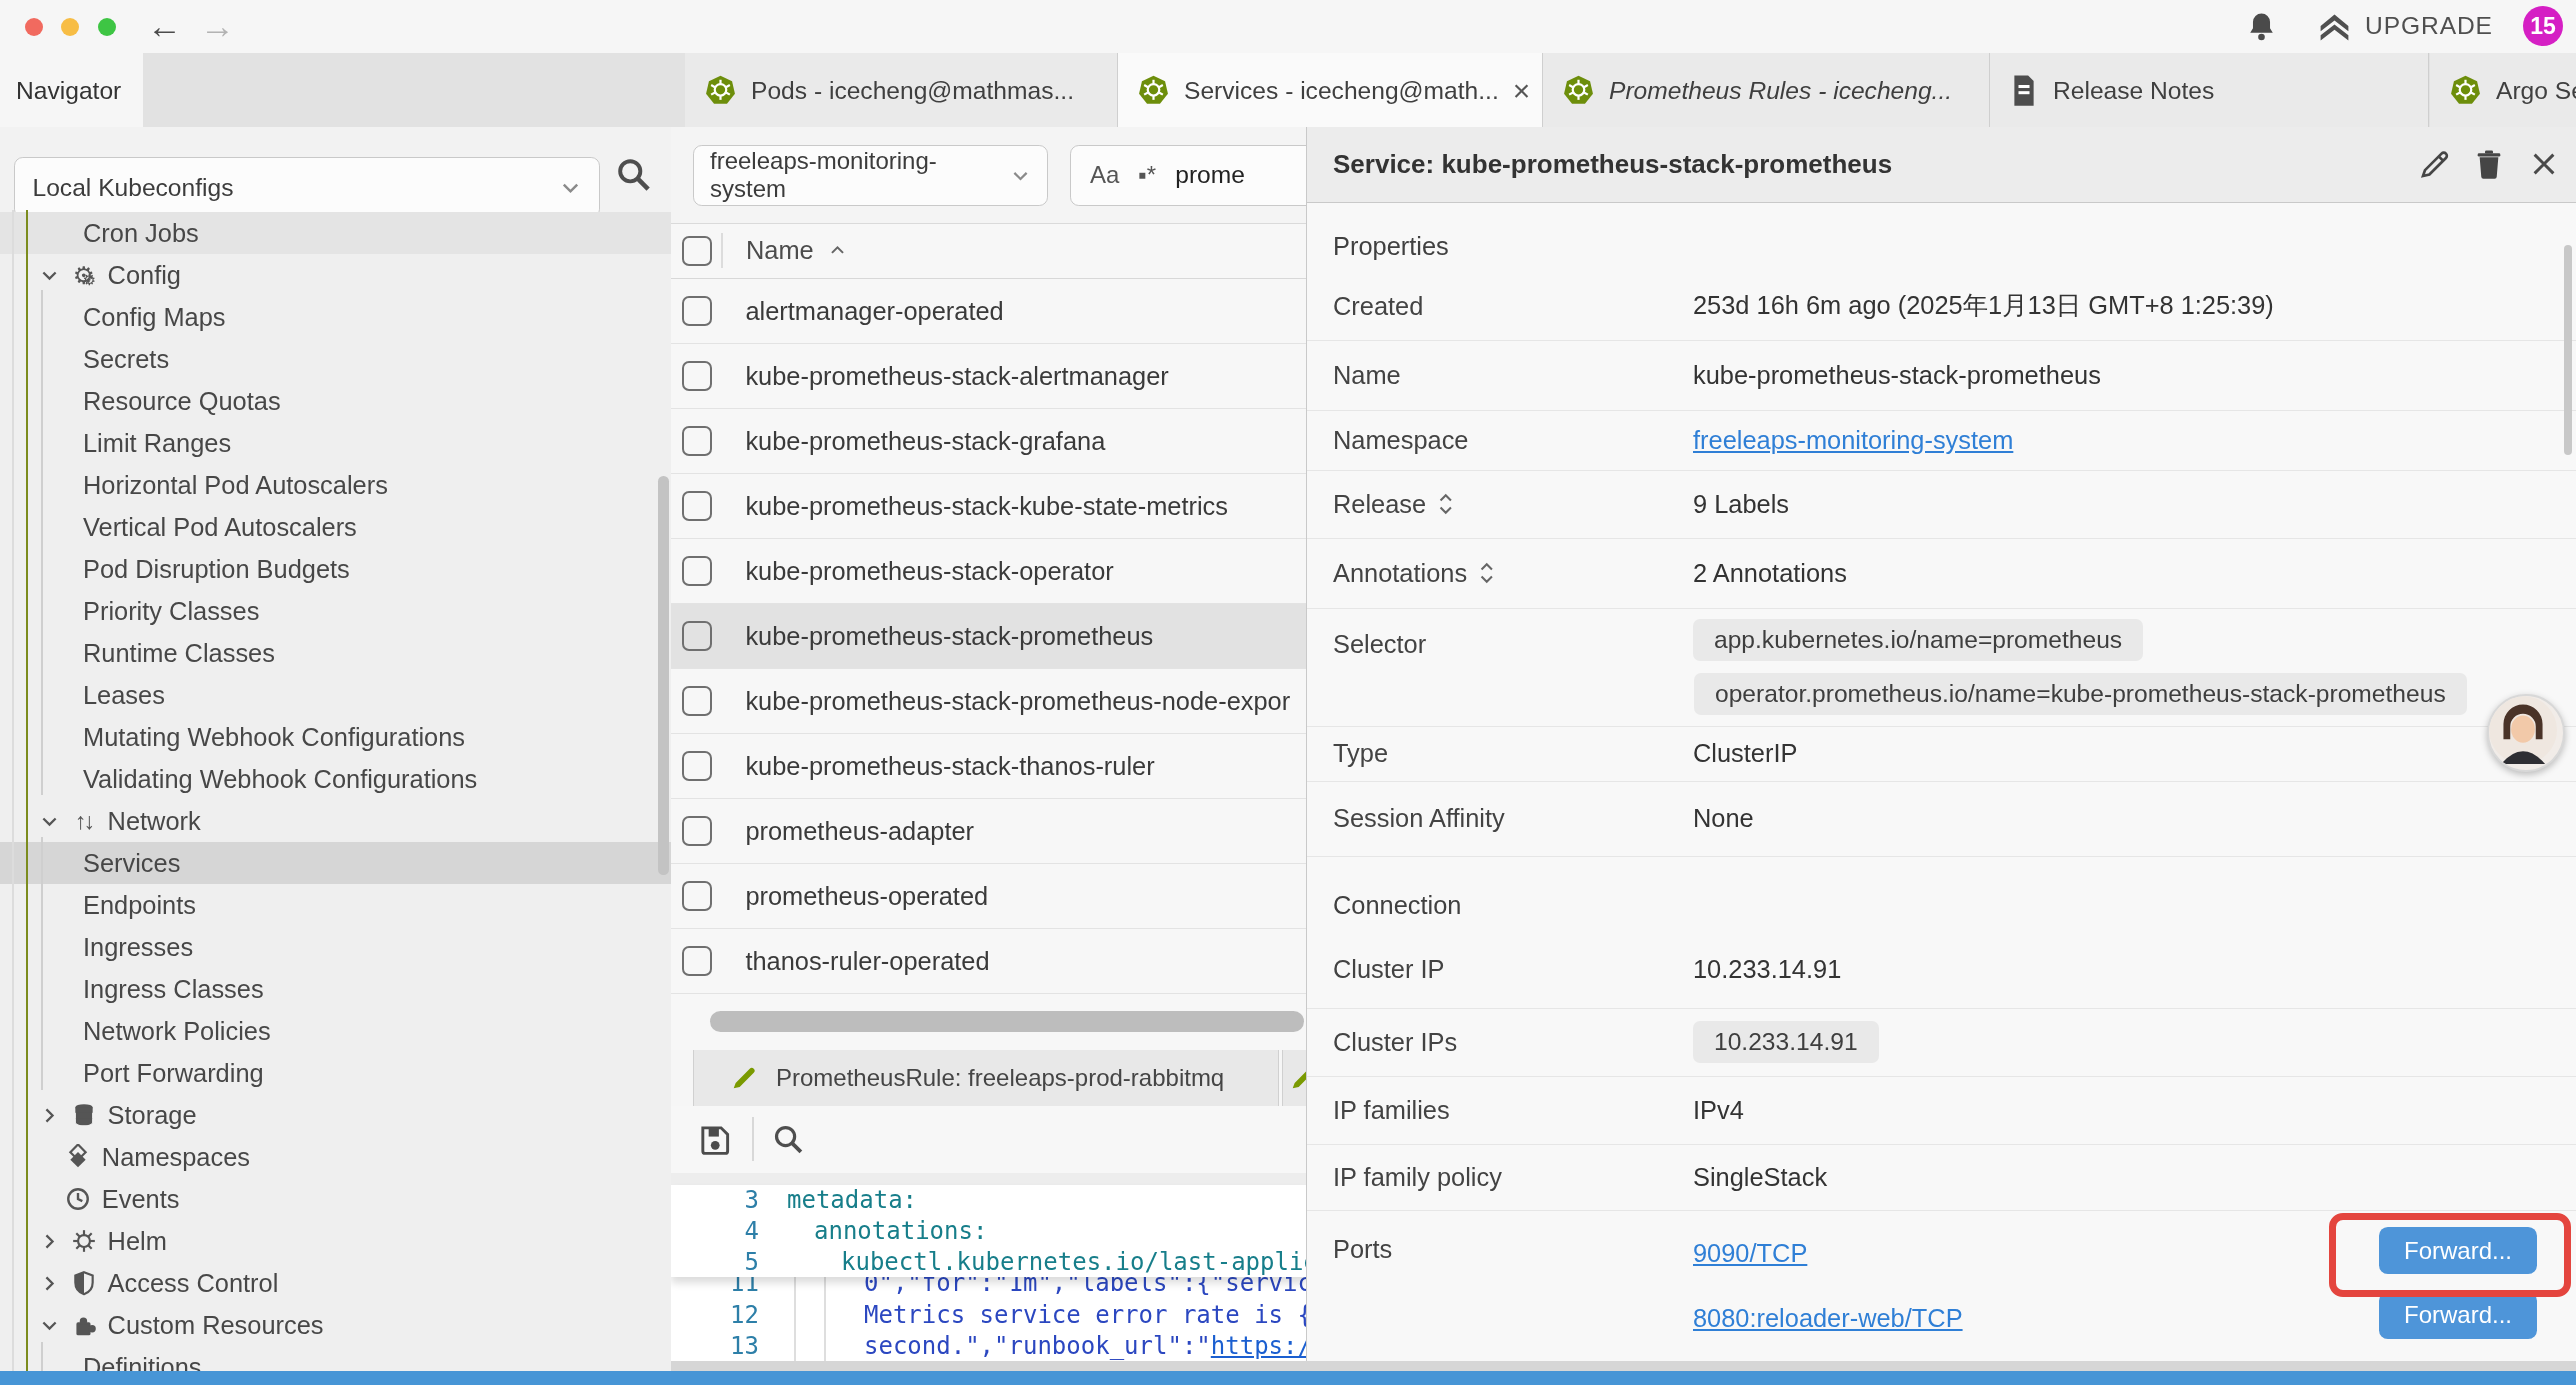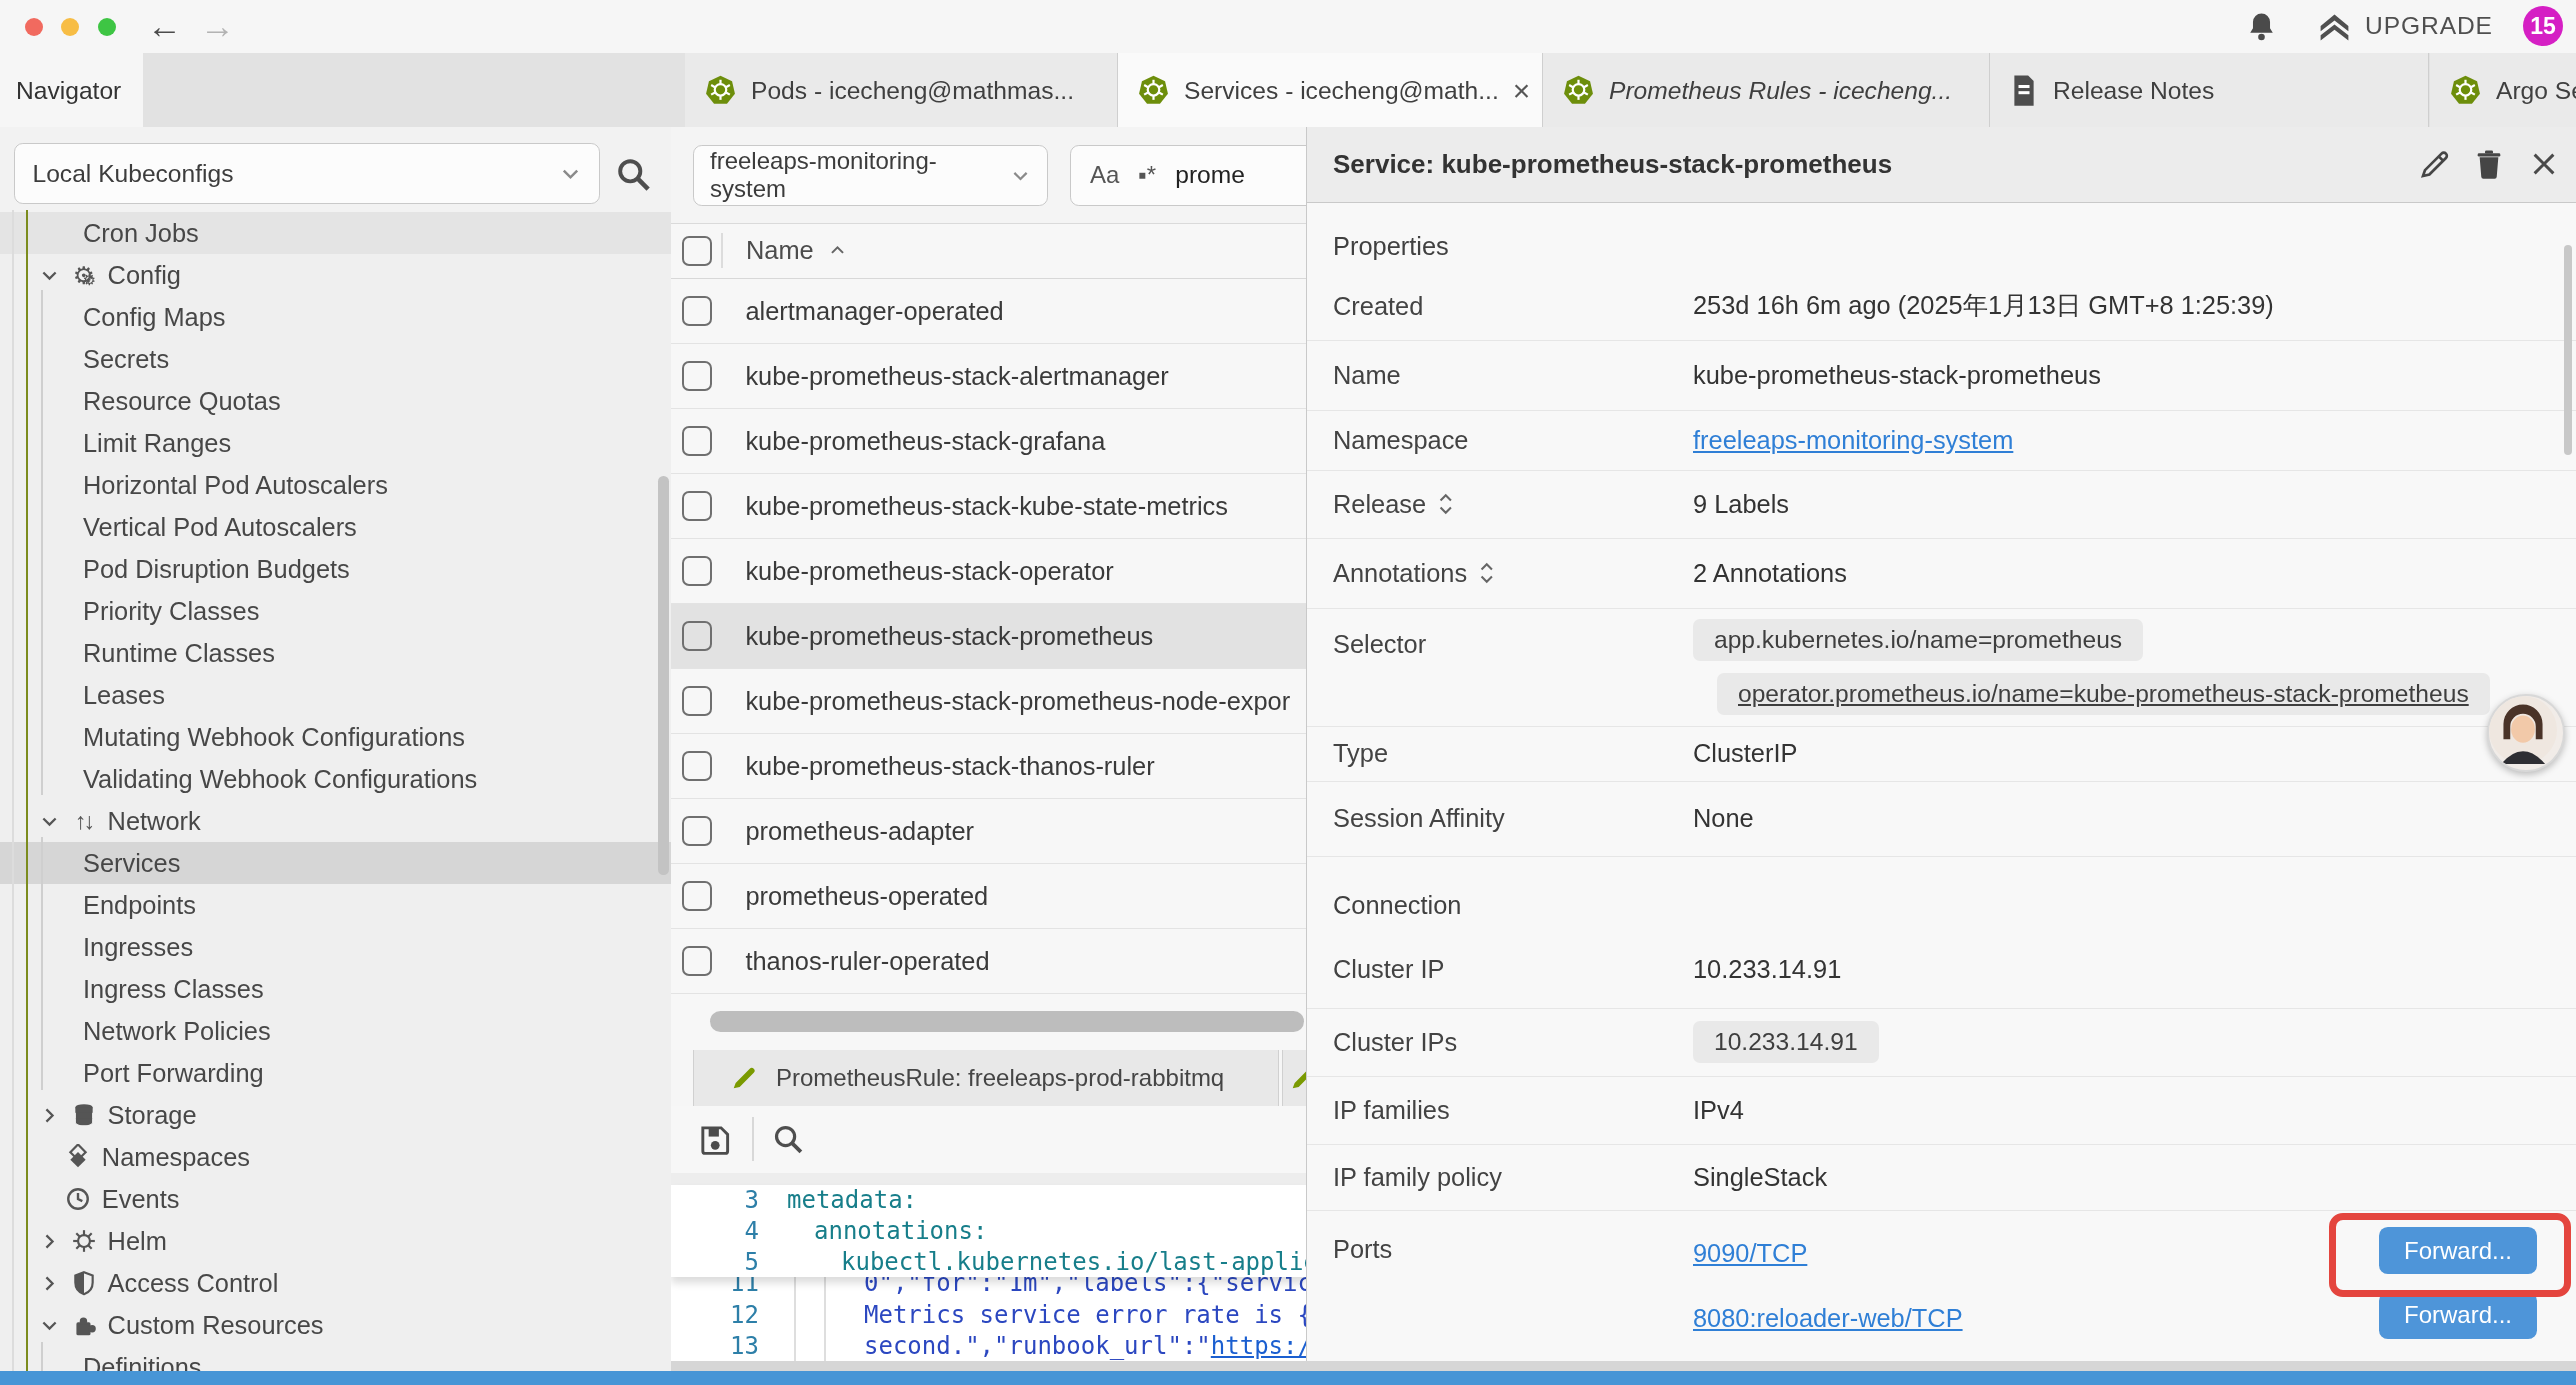--- a/index.html
+++ b/index.html
@@ -195,21 +195,21 @@
               <line x1="16" y1="9.6" x2="18.8" y2="8"></line>
             </g>
           </svg>
         </span>
       <span class="tlabel">Argo Se</span>
     </div>
   </div>
 
   <div class="abs sidebar">
     <div class="abs side-filter">
-      <div class="abs selectbox" style="left:14px;top:16px;width:586px;height:61px;padding:0 17.5px;">
+      <div class="abs selectbox" style="left:14px;top:30px;width:586px;height:61px;padding:0 17.5px;">
         <span>Local Kubeconfigs</span>
         <span class="chev">
             <svg width="23" height="23" viewBox="0 0 24 24">
               <path d="M5 9 L12 16 L19 9" fill="none" stroke="#8a8a8a" stroke-width="2.6"></path>
             </svg>
           </span>
       </div>
       <div class="abs" style="left:614px;top:28px;">
         <svg width="39" height="39" viewBox="0 0 24 24">
             <circle cx="10" cy="10" r="6.2" fill="none" stroke="#4e4e4e" stroke-width="2.4"></circle>
@@ -611,21 +611,21 @@
                 <path d="M4 19 L10 25 L16 19" fill="none" stroke="#666" stroke-width="2.4"></path>
               </svg>
             </span>
         </span>
         <span class="dvalue">2 Annotations</span>
       </div>
       <div class="drow" style="height:118px;">
         <span class="dlabel" style="align-items:flex-start;padding-top:21px;">Selector</span>
         <div style="position:absolute;left:386px;top:10.5px;display:flex;flex-direction:column;gap:12.3px;align-items:flex-start;">
           <span class="chip">app.kubernetes.io/name=prometheus</span>
-          <span class="chip" style="margin-left:24px;text-decoration:underline;">operator.prometheus.io/name=kube-prometheus-stack-prometheus</span>
+          <span class="chip" style="margin-left:1px;">operator.prometheus.io/name=kube-prometheus-stack-prometheus</span>
         </div>
       </div>
       <div class="drow" style="height:55px;">
         <span class="dlabel">Type</span>
         <span class="dvalue">ClusterIP</span>
       </div>
       <div class="drow" style="height:75px;">
         <span class="dlabel">Session Affinity</span>
         <span class="dvalue">None</span>
       </div>

